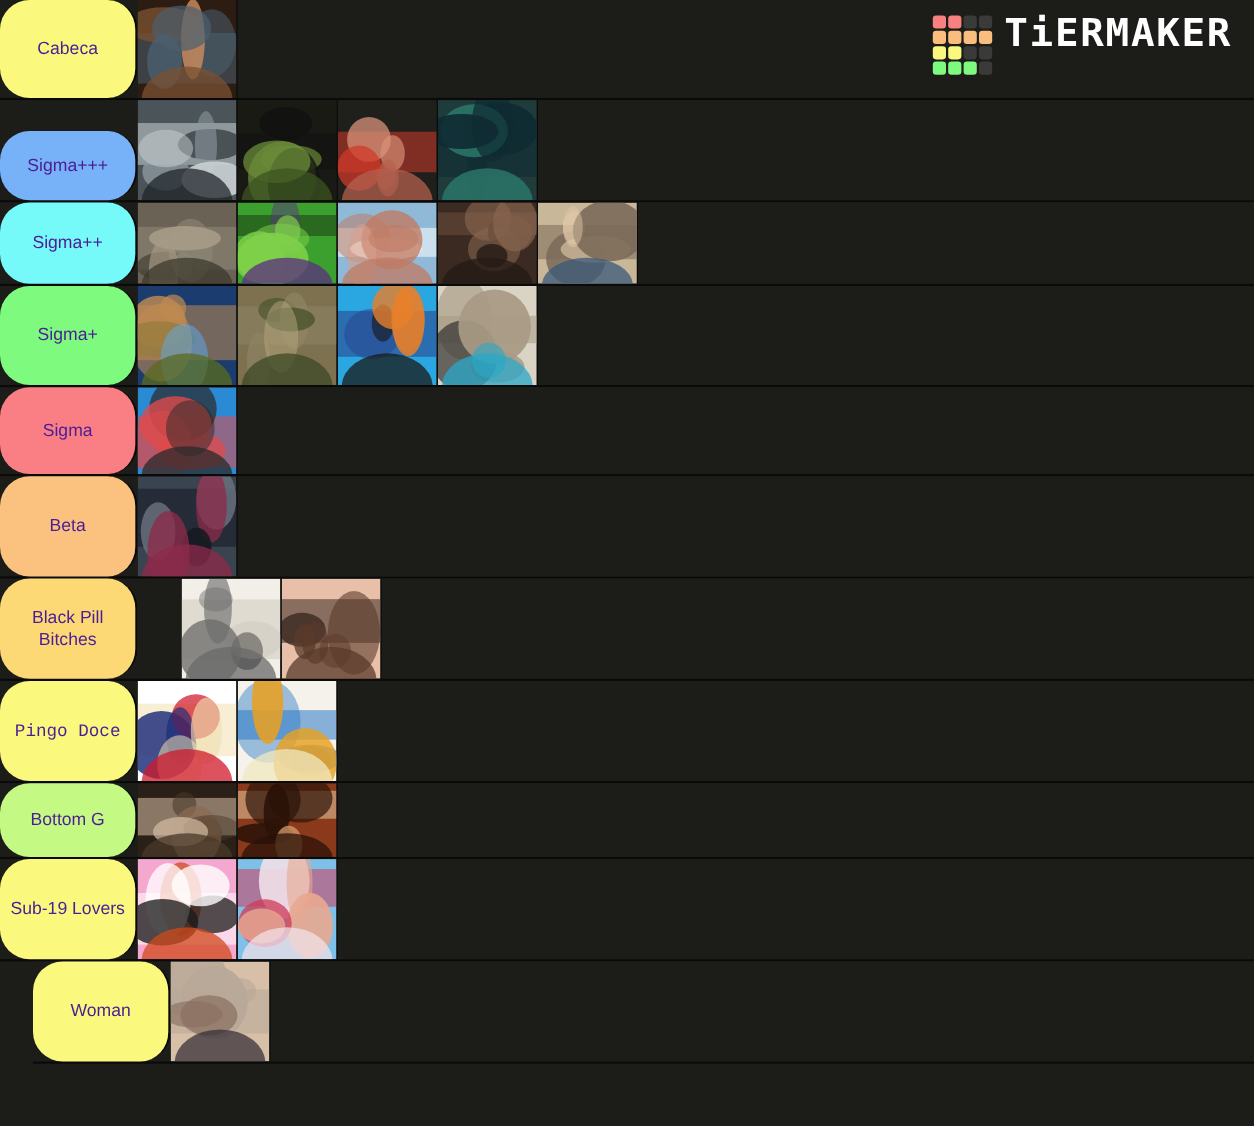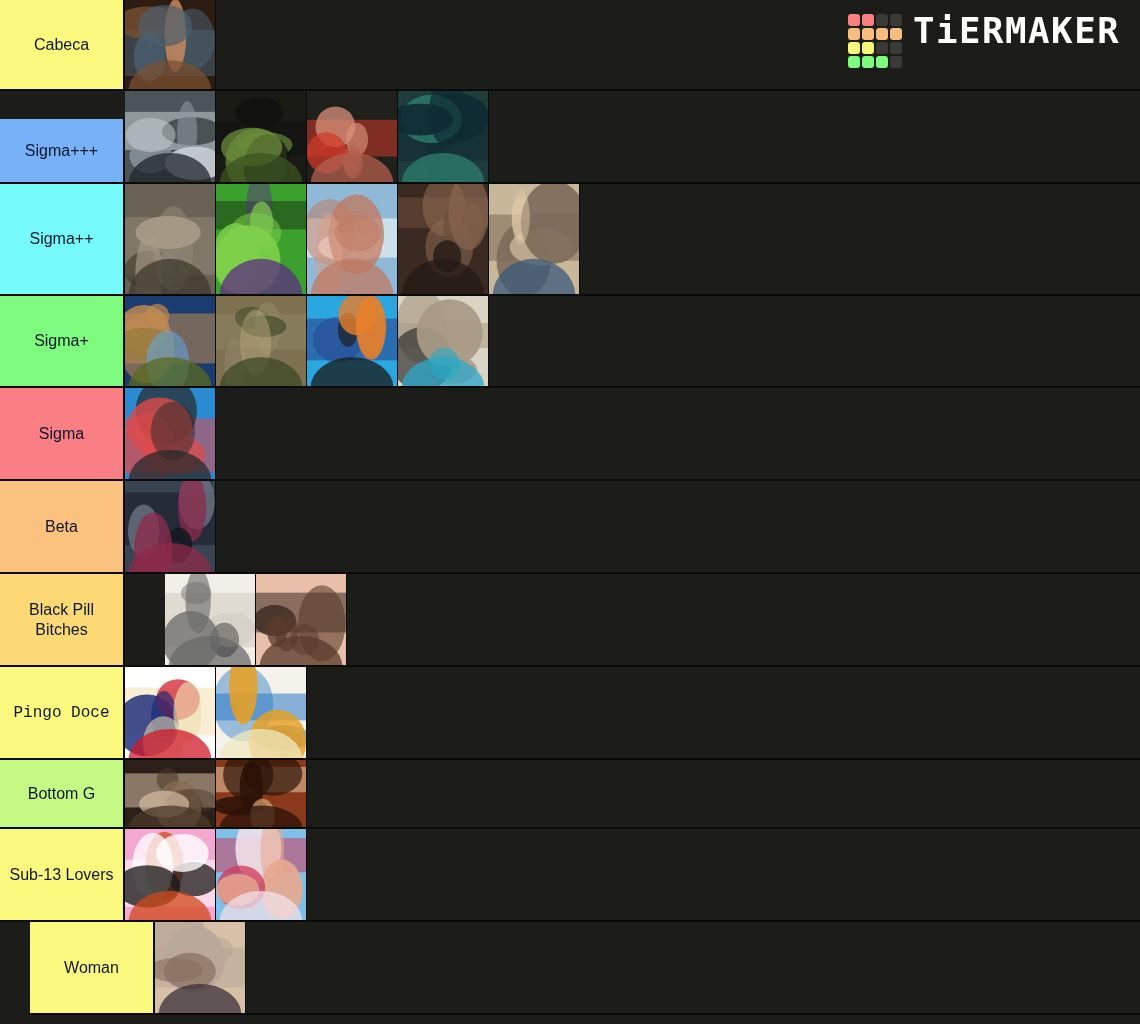--- a/index.html
+++ b/index.html
@@ -67,27 +67,28 @@
     background: #1c1c19;
     box-sizing: border-box;
   }
   .tier-label {
     width: 125px;
     min-width: 125px;
     display: flex;
     align-items: center;
     justify-content: center;
     text-align: center;
-    color: #0f172a;
+    color: #4c1d95;
     font-size: 16px;
     line-height: 1.25;
     padding: 2px 4px;
     box-sizing: border-box;
     border-right: 2px solid #0a0a0a;
     overflow: hidden;
+    border-radius: 27px;
   }
   .tier-items {
     flex: 1;
     display: flex;
     align-items: stretch;
     min-width: 0;
     background: #1c1c19;
   }
   .tier-item {
     width: 91px;
@@ -209,21 +210,21 @@
                 <ellipse cx="39.7" cy="67.1" rx="10.1" ry="37.1" fill="#0f2b33" opacity="0.47"></ellipse>
                 <ellipse cx="36.7" cy="30.7" rx="34.2" ry="26.5" fill="#2e7f70" opacity="0.76"></ellipse>
                 <ellipse cx="55.3" cy="23.8" rx="21.0" ry="37.8" fill="#0f2b33" opacity="0.73"></ellipse>
                 <ellipse cx="24.4" cy="31.4" rx="36.8" ry="17.5" fill="#0f2b33" opacity="0.92"></ellipse>
                 <ellipse cx="50" cy="102" rx="46" ry="34" fill="#2e7f70" opacity="0.75"></ellipse>
               </svg>
             </span>
           </div>
         </div>
       </div>
-      <div class="tier-row" style="height: 112px;">
+      <div class="tier-row" style="height: 76px;">
         <div class="tier-label" style="background: rgb(117, 249, 249);">Sigma++</div>
         <div class="tier-items">
           <div class="tier-item">
             <span class="thumb">
               <svg viewBox="0 0 100 100" preserveAspectRatio="none">
                 <rect x="0" y="0" width="100" height="100" fill="#6b6256"></rect>
                 <rect x="0" y="30.1" width="100" height="52.5" fill="#8f8877" opacity="0.55"></rect>
                 <ellipse cx="28.3" cy="78.4" rx="29.3" ry="17.7" fill="#3c3a2c" opacity="0.61"></ellipse>
                 <ellipse cx="53.7" cy="59.0" rx="22.2" ry="39.0" fill="#8f8877" opacity="0.56"></ellipse>
                 <ellipse cx="46.2" cy="77.9" rx="10.3" ry="16.4" fill="#8f8877" opacity="0.82"></ellipse>
@@ -345,21 +346,21 @@
                 <ellipse cx="25.9" cy="33.4" rx="28.1" ry="41.0" fill="#a89a84" opacity="0.63"></ellipse>
                 <ellipse cx="26.6" cy="70.3" rx="33.9" ry="35.6" fill="#2a2a2a" opacity="0.66"></ellipse>
                 <ellipse cx="57.4" cy="41.1" rx="36.7" ry="37.6" fill="#a89a84" opacity="0.93"></ellipse>
                 <ellipse cx="51.6" cy="75.0" rx="17.1" ry="17.7" fill="#2aa8c8" opacity="0.60"></ellipse>
                 <ellipse cx="50" cy="102" rx="46" ry="34" fill="#2aa8c8" opacity="0.75"></ellipse>
               </svg>
             </span>
           </div>
         </div>
       </div>
-      <div class="tier-row" style="height: 93px;">
+      <div class="tier-row" style="height: 81px;">
         <div class="tier-label" style="background: rgb(250, 127, 133);">Sigma</div>
         <div class="tier-items">
           <div class="tier-item">
             <span class="thumb">
               <svg viewBox="0 0 100 100" preserveAspectRatio="none">
                 <rect x="0" y="0" width="100" height="100" fill="#2a8ad4"></rect>
                 <rect x="0" y="33.5" width="100" height="59.4" fill="#e04a4a" opacity="0.55"></rect>
                 <ellipse cx="54.5" cy="73.4" rx="34.6" ry="22.2" fill="#e04a4a" opacity="0.73"></ellipse>
                 <ellipse cx="45.9" cy="24.9" rx="34.1" ry="37.3" fill="#2a2a2a" opacity="0.71"></ellipse>
                 <ellipse cx="25.1" cy="66.9" rx="30.1" ry="39.7" fill="#e04a4a" opacity="0.46"></ellipse>
@@ -483,21 +484,21 @@
                 <ellipse cx="35.8" cy="22.4" rx="27.9" ry="37.6" fill="#2a1208" opacity="0.68"></ellipse>
                 <ellipse cx="63.4" cy="20.7" rx="32.5" ry="32.7" fill="#2a1208" opacity="0.68"></ellipse>
                 <ellipse cx="51.7" cy="83.2" rx="13.7" ry="25.5" fill="#d8a070" opacity="0.72"></ellipse>
                 <ellipse cx="50" cy="102" rx="46" ry="34" fill="#2a1208" opacity="0.75"></ellipse>
               </svg>
             </span>
           </div>
         </div>
       </div>
       <div class="tier-row" style="height: 93px;">
-        <div class="tier-label" style="background: rgb(250, 249, 126);">Sub-13 Lovers</div>
+        <div class="tier-label" style="background: rgb(250, 249, 126);">Sub-19 Lovers</div>
         <div class="tier-items">
           <div class="tier-item">
             <span class="thumb">
               <svg viewBox="0 0 100 100" preserveAspectRatio="none">
                 <rect x="0" y="0" width="100" height="100" fill="#f5a8cf"></rect>
                 <rect x="0" y="33.8" width="100" height="51.6" fill="#ffffff" opacity="0.55"></rect>
                 <ellipse cx="43.8" cy="39.8" rx="21.1" ry="36.7" fill="#d04a1a" opacity="0.73"></ellipse>
                 <ellipse cx="76.0" cy="55.2" rx="27.4" ry="18.8" fill="#1a1a1a" opacity="0.74"></ellipse>
                 <ellipse cx="63.8" cy="26.3" rx="29.3" ry="20.9" fill="#ffffff" opacity="0.79"></ellipse>
                 <ellipse cx="30.9" cy="41.2" rx="22.8" ry="37.2" fill="#ffffff" opacity="0.76"></ellipse>

